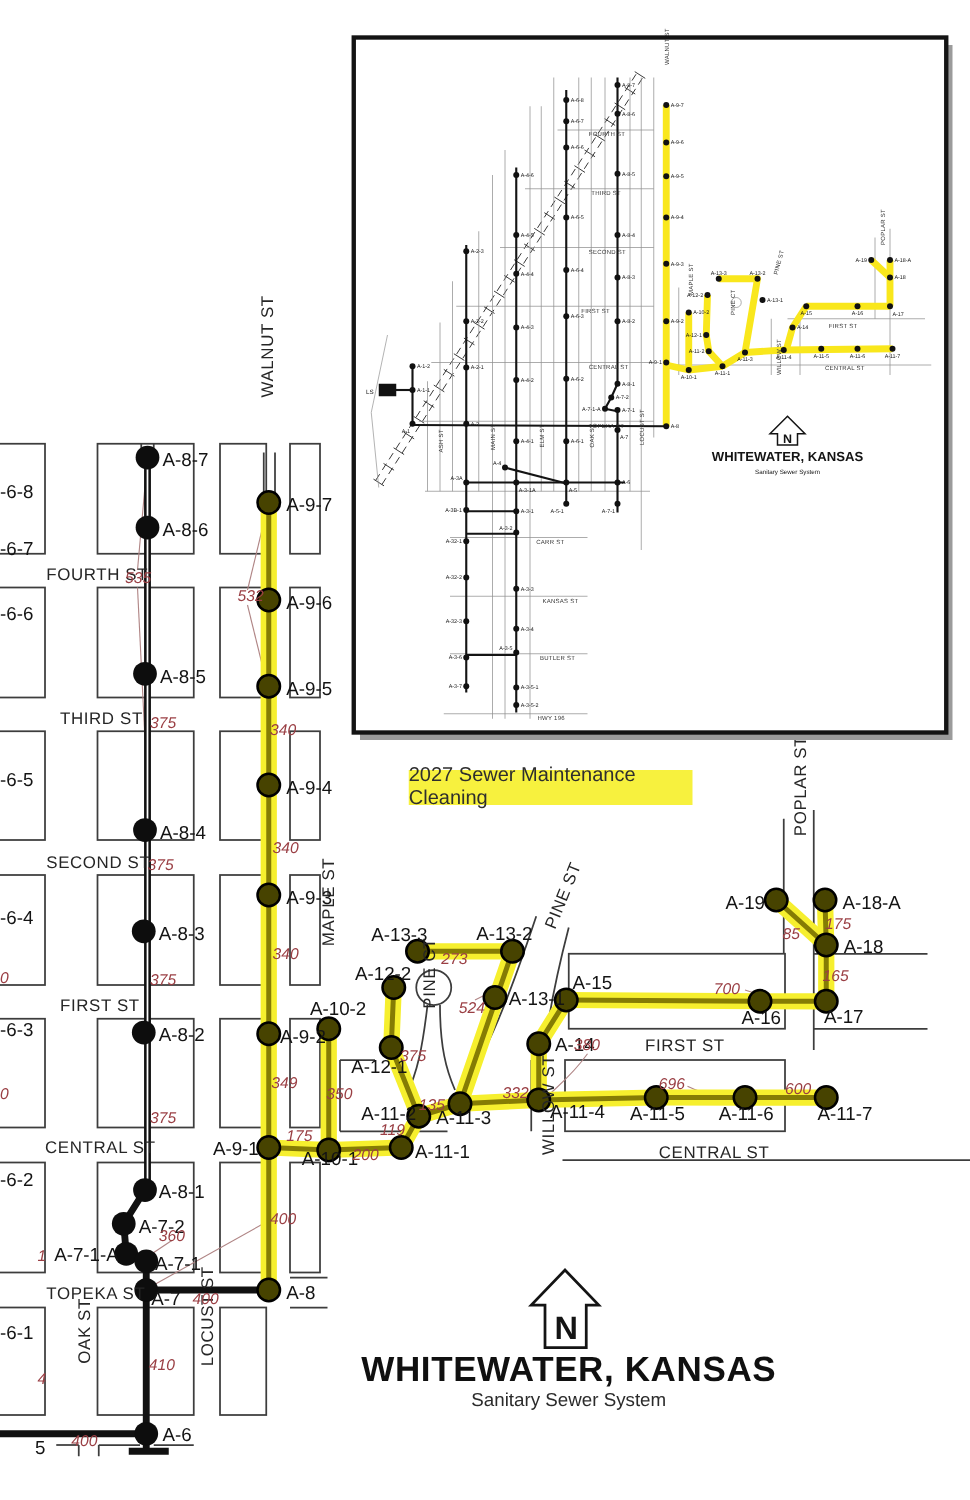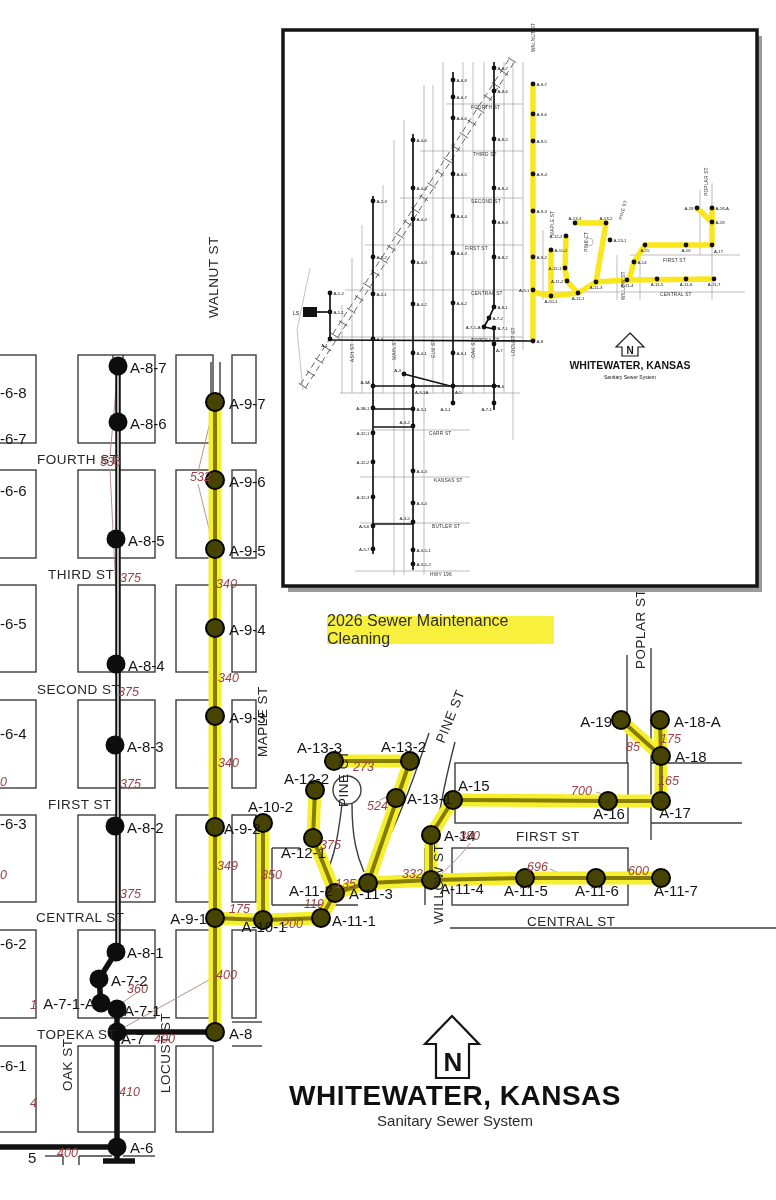--- a/index.html
+++ b/index.html
@@ -560,16 +560,16 @@
         <text x="625" y="300" font-size="4.8" font-family="&quot;Liberation Sans&quot;, sans-serif" fill="#333" text-anchor="start" letter-spacing="0.2" transform="rotate(-90 625 300)">WILLOW ST</text>
         <text x="708" y="196" font-size="4.8" font-family="&quot;Liberation Sans&quot;, sans-serif" fill="#333" text-anchor="start" letter-spacing="0.2" transform="rotate(-90 708 196)">POPLAR ST</text>
         <g>
           <polygon points="630,333 644,347 638,347 638,356 622,356 622,347 616,347" fill="#fff" stroke="#141414" stroke-width="1.2"></polygon>
           <text x="630" y="354" font-size="10" font-family="&quot;Liberation Sans&quot;, sans-serif" fill="#141414" text-anchor="middle" font-weight="bold">N</text>
         </g>
         <text x="630" y="369" font-size="10.5" font-family="&quot;Liberation Sans&quot;, sans-serif" fill="#141414" text-anchor="middle" font-weight="bold">WHITEWATER, KANSAS</text>
         <text x="630" y="379" font-size="5" font-family="&quot;Liberation Sans&quot;, sans-serif" fill="#141414" text-anchor="middle">Sanitary Sewer System</text>
       </g>
     </svg>
-  <div class="banner" style="background: rgb(247, 241, 62);">2026 Sewer Maintenance Cleaning</div>
+  <div class="banner" style="background: rgb(247, 241, 62);">2027 Sewer Maintenance Cleaning</div>
   <div class="city-title">WHITEWATER, KANSAS</div>
   <div class="city-sub">Sanitary Sewer System</div>
 </div>
 
 </body></html>

